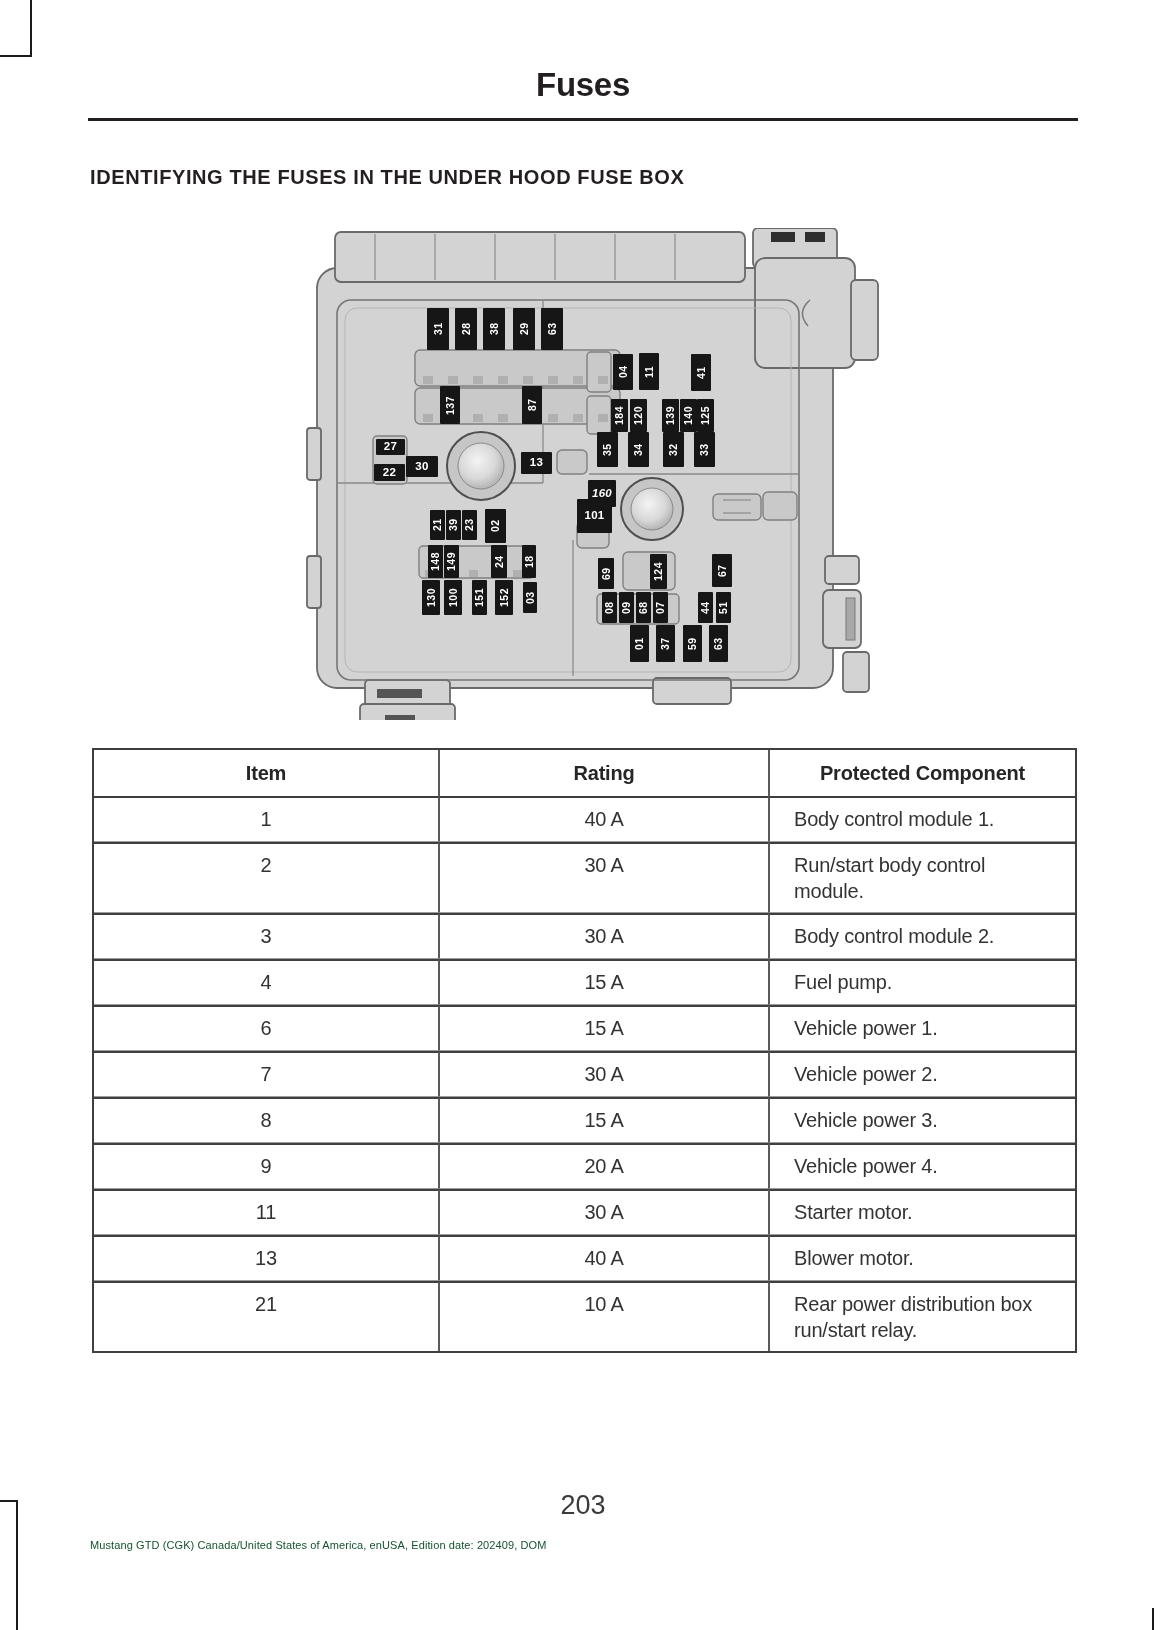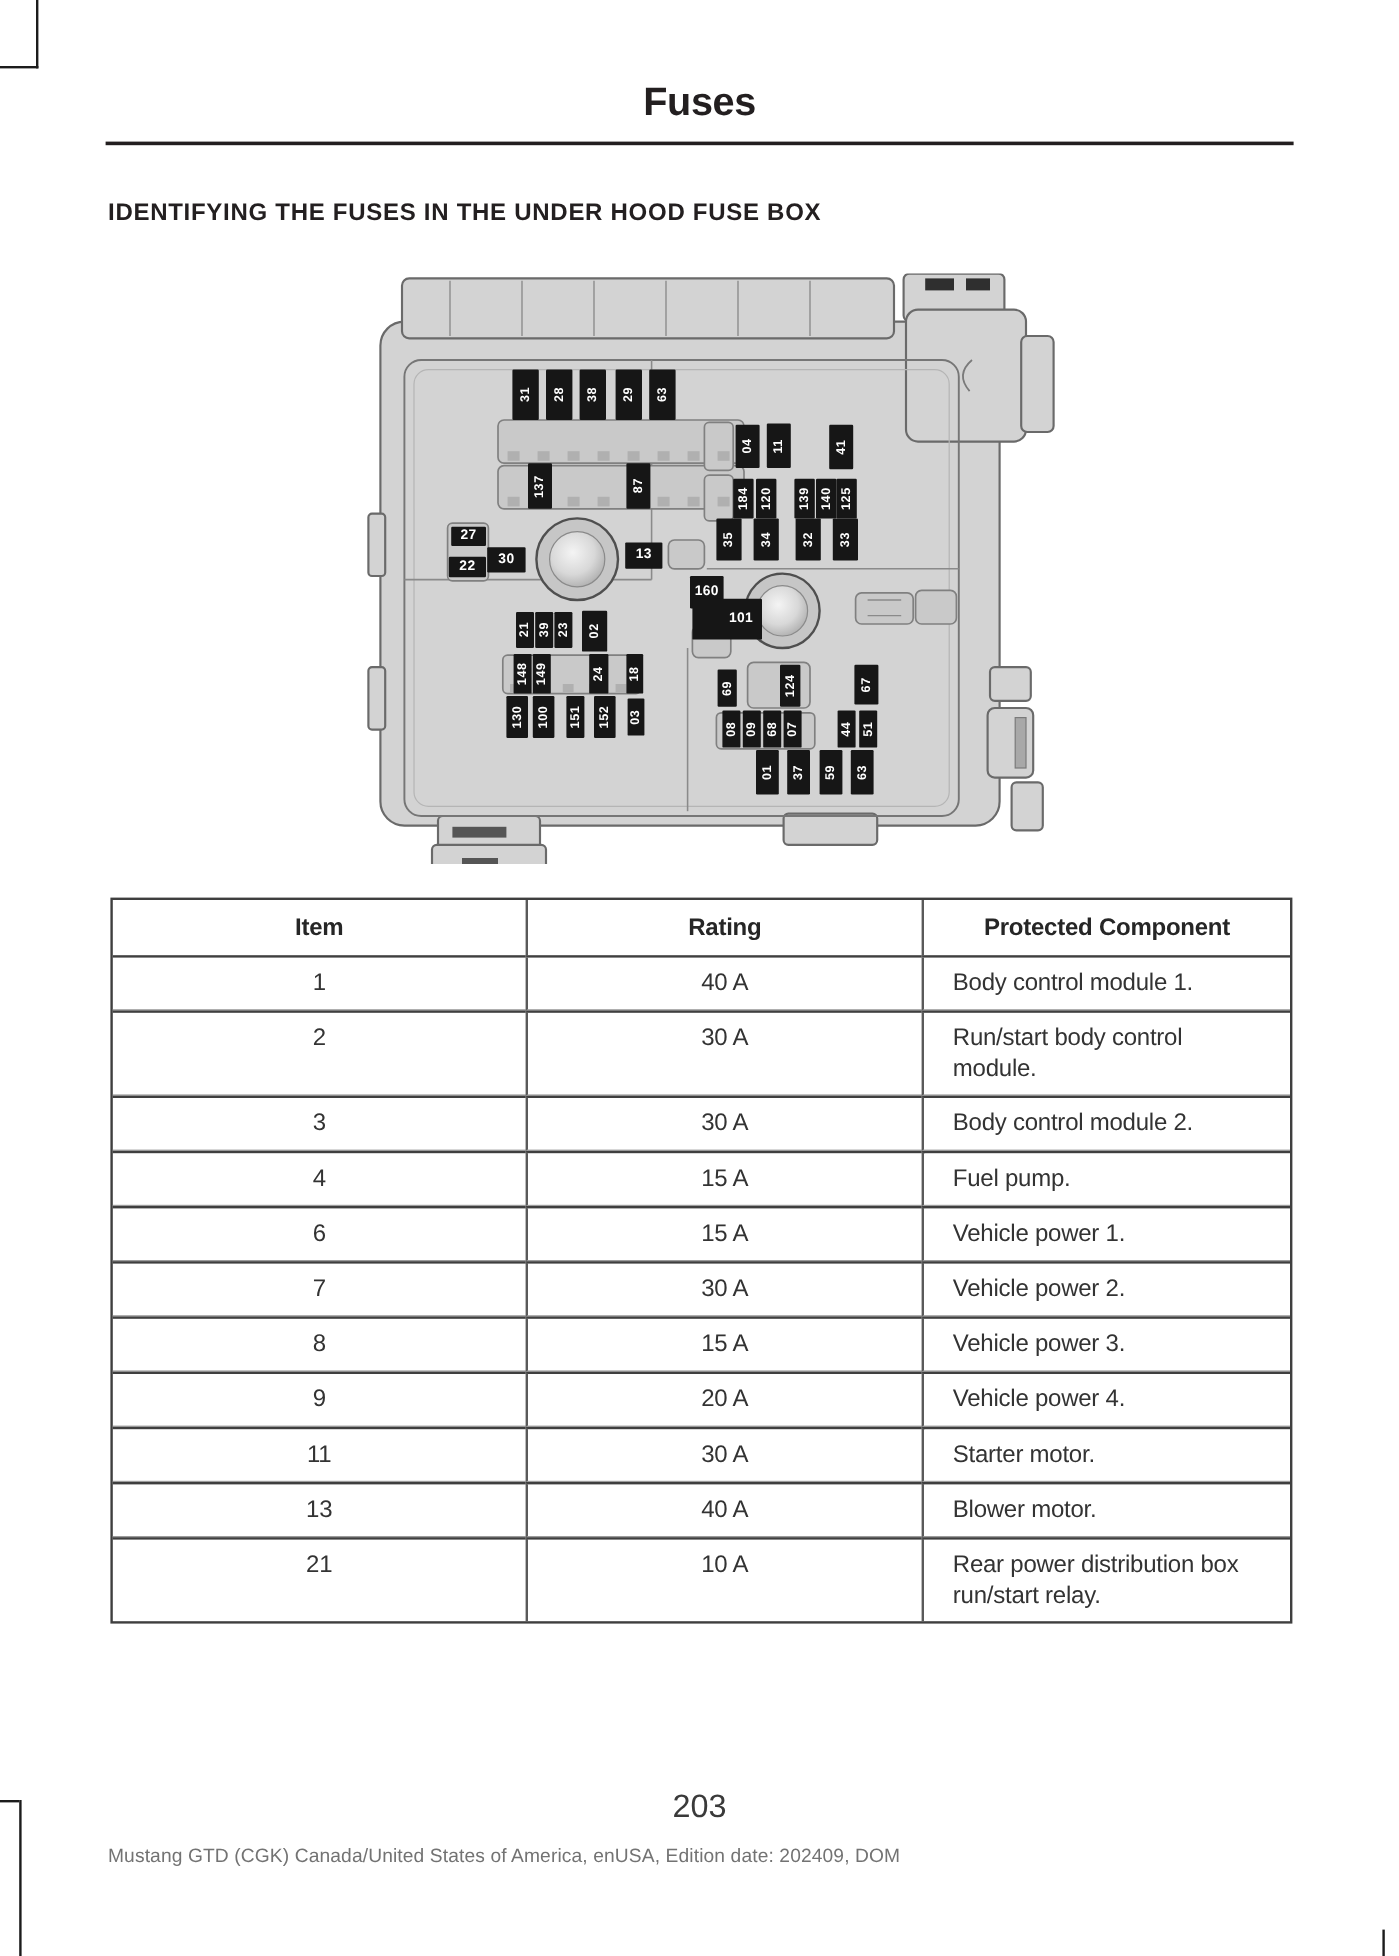--- a/index.html
+++ b/index.html
@@ -36,21 +36,21 @@
                    border-bottom:2.5px solid #3f3f3f; padding-top:10px; padding-bottom:10px; }
   .fuse-table th + th, .fuse-table td + td { border-left:2px solid #5a5a5a;margin-left:12px; }
   .fuse-table tbody td { height:27px; color:#333333; }
   .fuse-table tbody tr:not(:first-child) td { border-top:2px solid #3f3f3f; }
   .fuse-table tbody tr:not(:last-child) td { border-bottom:1.5px solid #9c9c9c; }
   .c-item, .c-rating { text-align:center; }
   .c-comp { text-align:left; padding-left:11px; padding-right:10px; }
   
   .pageno { position:absolute; left:0; top:1490px; width:100%; text-align:center;
             font-size:27px; color:#3a3a3a; }
-  .footer { position:absolute; left:90px; top:1539px; font-size:16px; color:#737373; letter-spacing:0.1px; }
+  .footer { position:absolute; left:90px; top:1539px; font-size:11px; color:#14532d; letter-spacing:0.1px; }
 </style>
 </head>
 <body>
 
 <div class="page">
 
   <div class="mark mark-tl"></div>
 
   <div class="title">Fuses</div>
   <div class="rule"></div>
@@ -177,22 +177,22 @@
         <div class="fuse fv" style="left: 375px; top: 171px; width: 17px; height: 33px;">140</div>
         <div class="fuse fv" style="left: 392px; top: 171px; width: 17px; height: 33px;">125</div>
         <div class="fuse fv" style="left: 292px; top: 204px; width: 21px; height: 35px;">35</div>
         <div class="fuse fv" style="left: 323px; top: 204px; width: 21px; height: 35px;">34</div>
         <div class="fuse fv" style="left: 358px; top: 204px; width: 21px; height: 35px;">32</div>
         <div class="fuse fv" style="left: 389px; top: 204px; width: 21px; height: 35px;">33</div>
         <div class="fuse fh" style="left: 71px; top: 211px; width: 29px; height: 16px;">27</div>
         <div class="fuse fh" style="left: 69px; top: 236px; width: 31px; height: 17px;">22</div>
         <div class="fuse fh" style="left: 101px; top: 228px; width: 32px; height: 21px;">30</div>
         <div class="fuse fh" style="left: 216px; top: 224px; width: 31px; height: 22px;">13</div>
-        <div class="fuse fh" style="left: 270px; top: 252px; width: 28px; height: 27px;">160</div>
-        <div class="fuse fh" style="left: 272px; top: 271px; width: 35px; height: 34px; padding-left: 23px;">101</div>
+        <div class="fuse fh" style="left: 283px; top: 252px; width: 28px; height: 27px; font-style: italic;">160</div>
+        <div class="fuse fh" style="left: 272px; top: 271px; width: 35px; height: 34px;">101</div>
         <div class="fuse fv" style="left: 125px; top: 282px; width: 15px; height: 30px;">21</div>
         <div class="fuse fv" style="left: 141px; top: 282px; width: 15px; height: 30px;">39</div>
         <div class="fuse fv" style="left: 157px; top: 282px; width: 15px; height: 30px;">23</div>
         <div class="fuse fv" style="left: 180px; top: 281px; width: 21px; height: 34px;">02</div>
         <div class="fuse fv" style="left: 123px; top: 317px; width: 15px; height: 33px;">148</div>
         <div class="fuse fv" style="left: 139px; top: 317px; width: 15px; height: 33px;">149</div>
         <div class="fuse fv" style="left: 186px; top: 317px; width: 16px; height: 33px;">24</div>
         <div class="fuse fv" style="left: 217px; top: 317px; width: 14px; height: 33px;">18</div>
         <div class="fuse fv" style="left: 117px; top: 352px; width: 18px; height: 35px;">130</div>
         <div class="fuse fv" style="left: 139px; top: 352px; width: 18px; height: 35px;">100</div>

